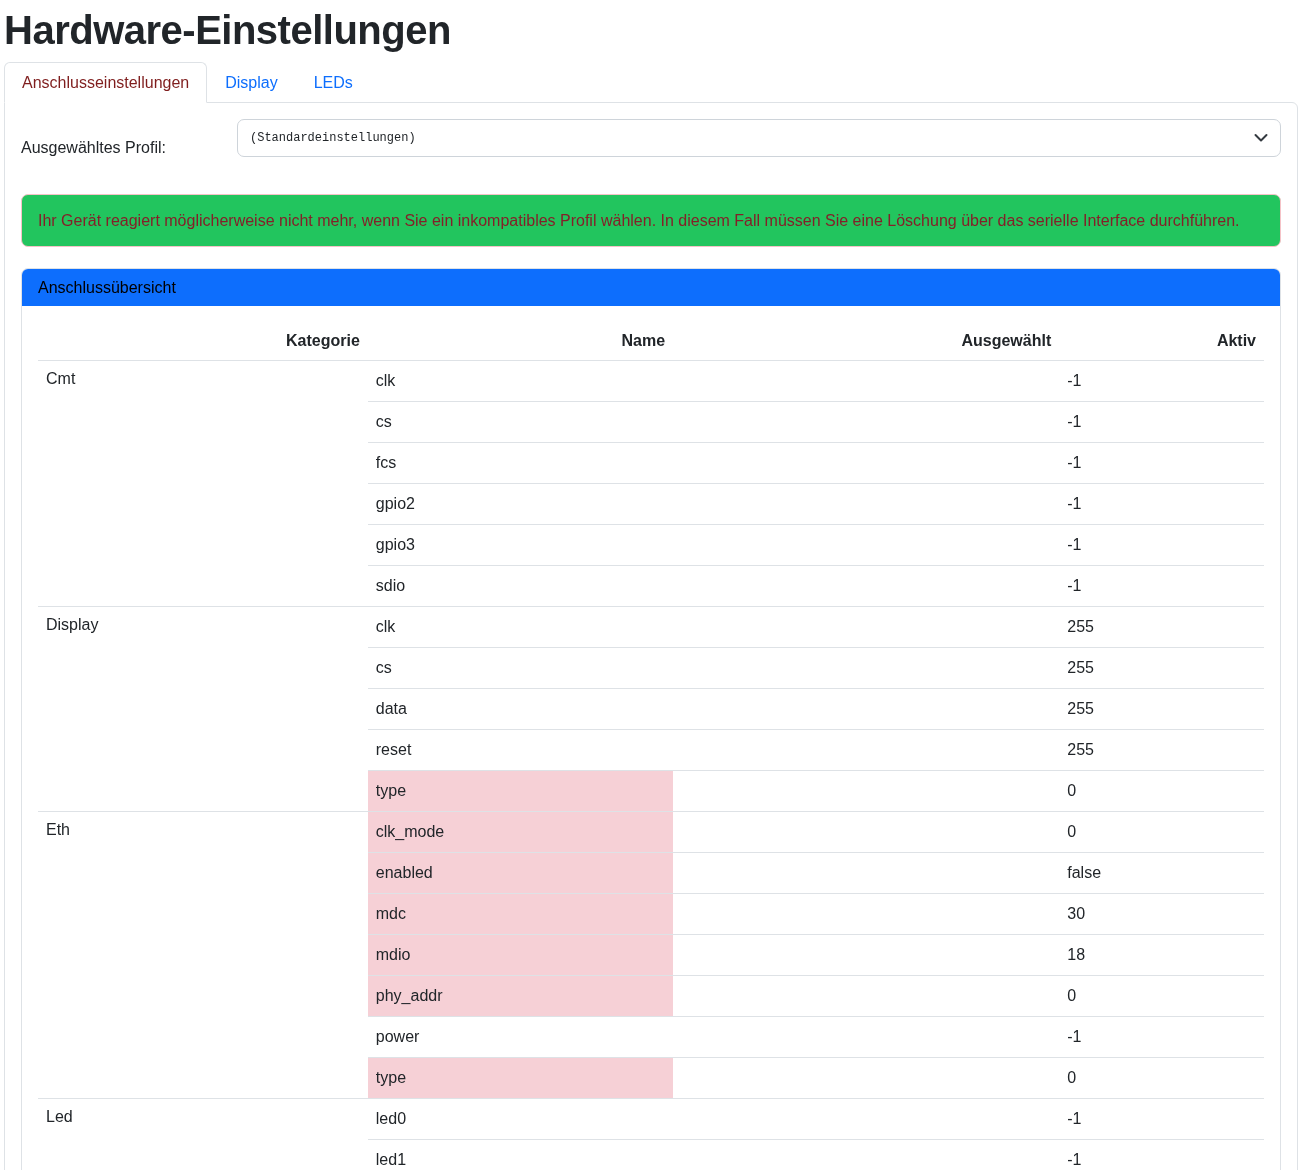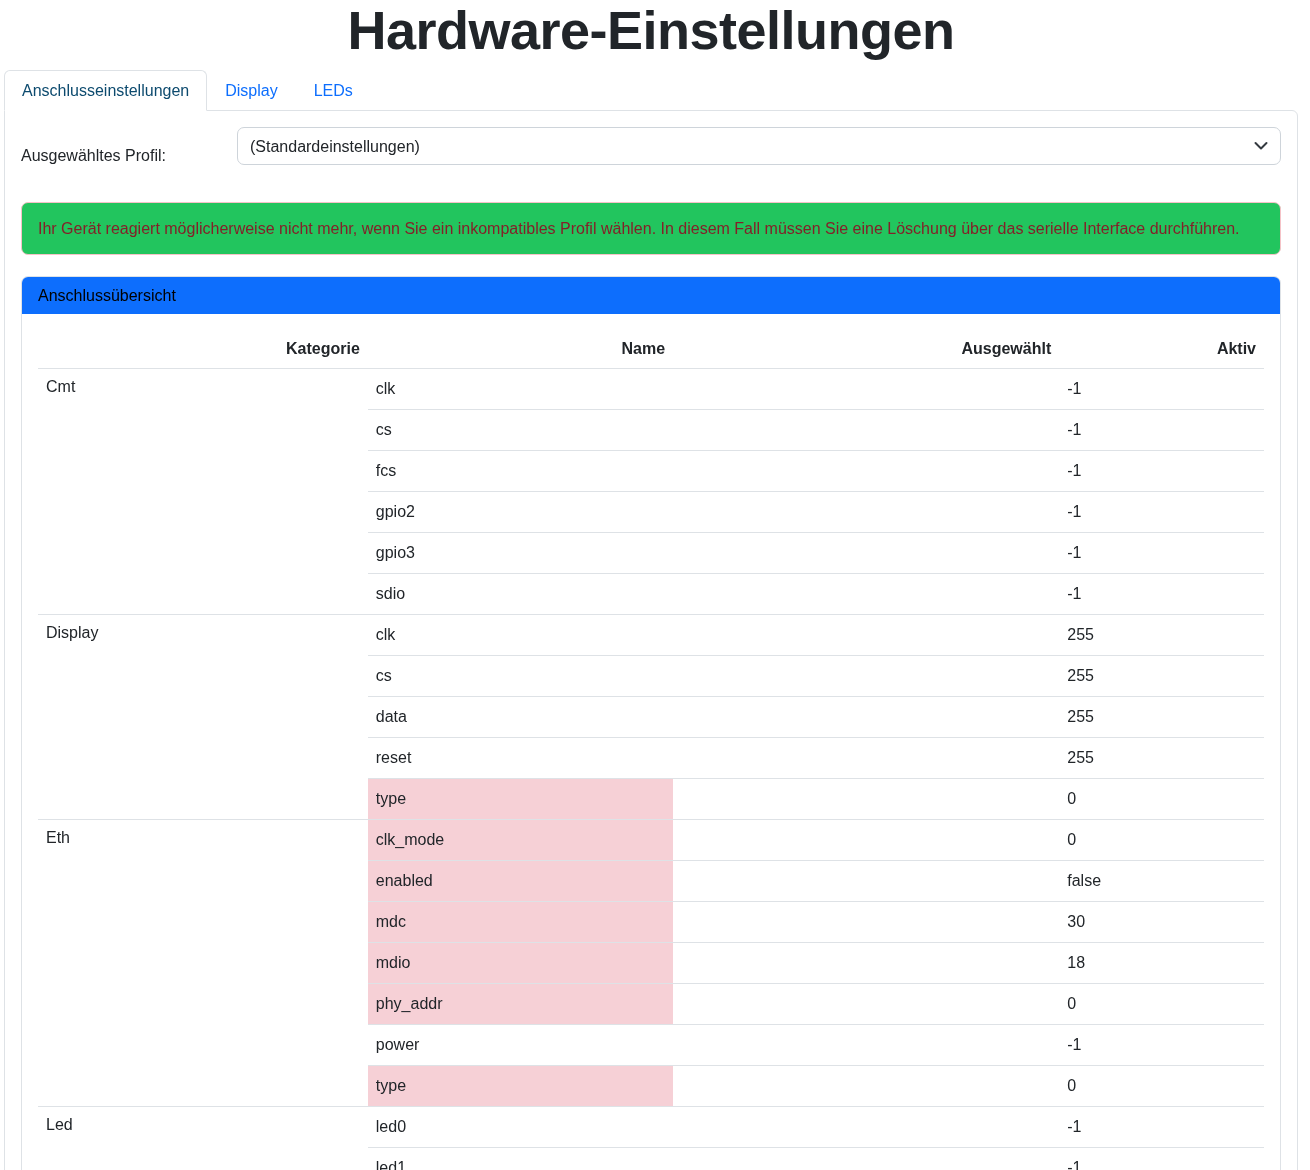--- a/index.html
+++ b/index.html
@@ -5,46 +5,46 @@
   * { box-sizing: border-box; margin: 0; padding: 0; }
   html, body { background: #fff; }
   body {
     width: 1310px; height: 1170px; overflow: hidden;
     font-family: "Liberation Sans", "DejaVu Sans", sans-serif;
     color: #212529;
     padding: 4px 12px 0 4px;
   }
   
   .page-title {
-    font-size: 54px; font-weight: 700; line-height: 52px;
-    letter-spacing: -0.5px; color: #212529; margin-bottom: 14px; text-align: center;
+    font-size: 40px; font-weight: 700; line-height: 52px;
+    letter-spacing: -0.5px; color: #212529; margin-bottom: 6px;
   }
   
   .tabs { display: flex; position: relative; z-index: 2; margin-bottom: -1px; }
   .tab {
     font-size: 16px; line-height: 23px; padding: 8px 17px;
     color: #0d6efd; cursor: pointer; border: 1px solid transparent;
     border-radius: 6px 6px 0 0; background: transparent;
   }
   .tab.active {
-    color: #0c4a6e; background: #fff;
+    color: #7f1d1d; background: #fff;
     border-color: #dee2e6 #dee2e6 #fff #dee2e6;
   }
   
   .tab-pane {
     border: 1px solid #dee2e6; border-radius: 0 6px 6px 6px;
     padding: 16px; min-height: 1080px; background: #fff;
   }
   
   .profile-row { display: flex; align-items: flex-end; margin-bottom: 37px; }
   .profile-label { flex: 0 0 216px; font-size: 16px; color: #212529; }
   .select-wrap { position: relative; flex: 1; }
   select.profile-select {
-    width: 100%; height: 38px; font-size: 16px;
-    font-family: Liberation Sans, sans-serif;
+    width: 100%; height: 38px; font-size: 12px;
+    font-family: Liberation Mono, monospace;
     color: #212529; background: #fff;
     border: 1px solid #ced4da; border-radius: 7px;
     padding: 0 36px 0 12px;
     appearance: none; -webkit-appearance: none; -moz-appearance: none;
   }
   .select-chevron {
     position: absolute; right: 13px; top: 50%; margin-top: -5px;
     pointer-events: none; line-height: 0;
   }
   

